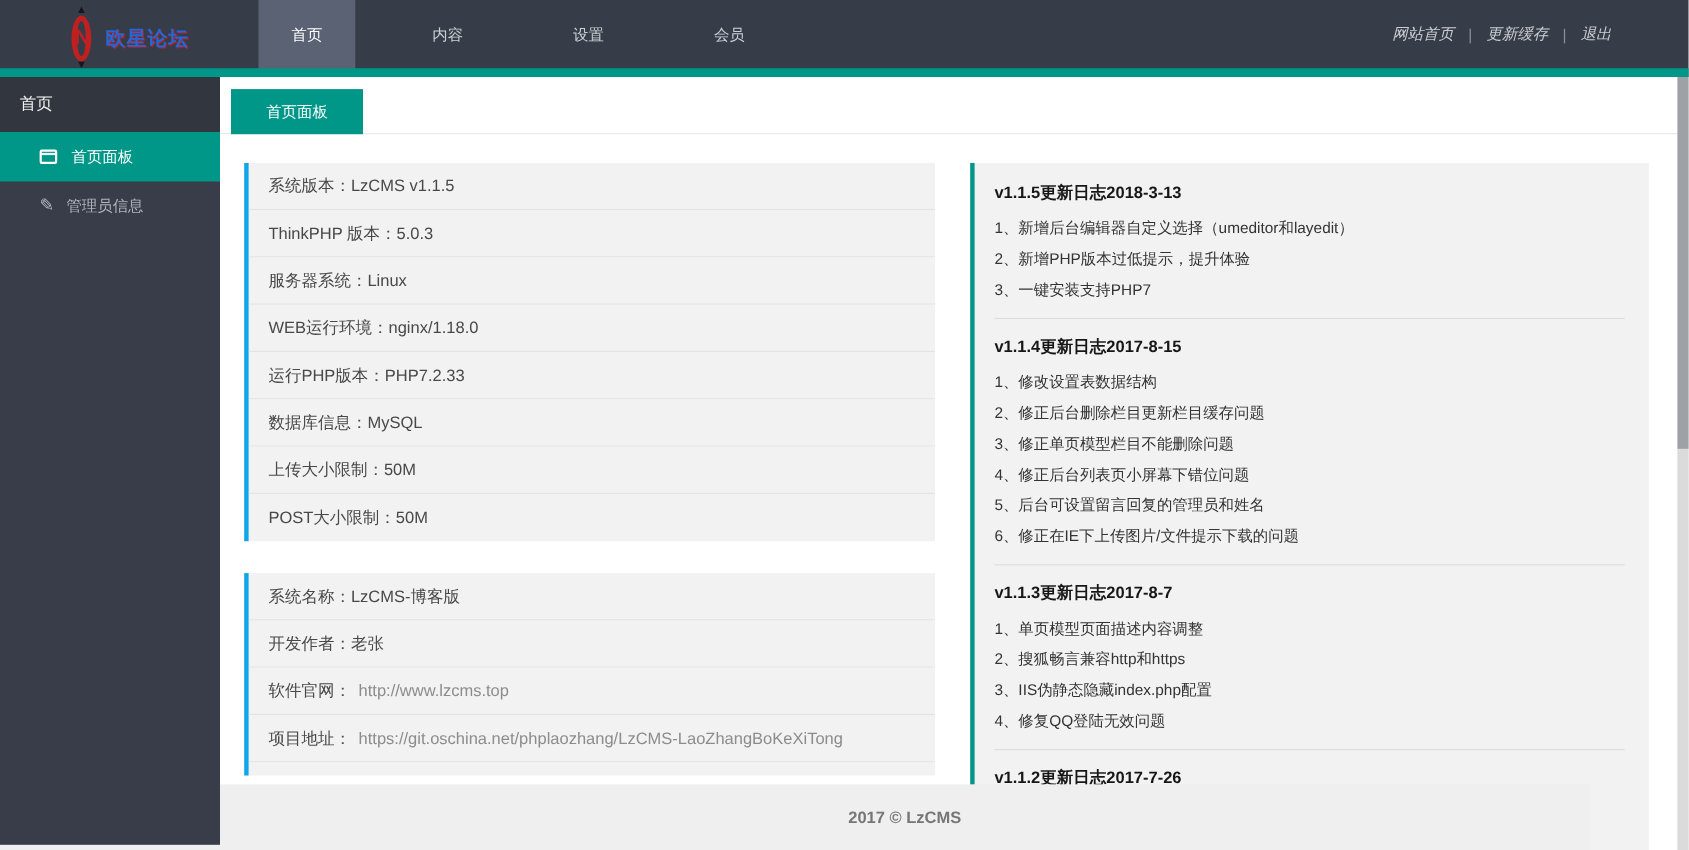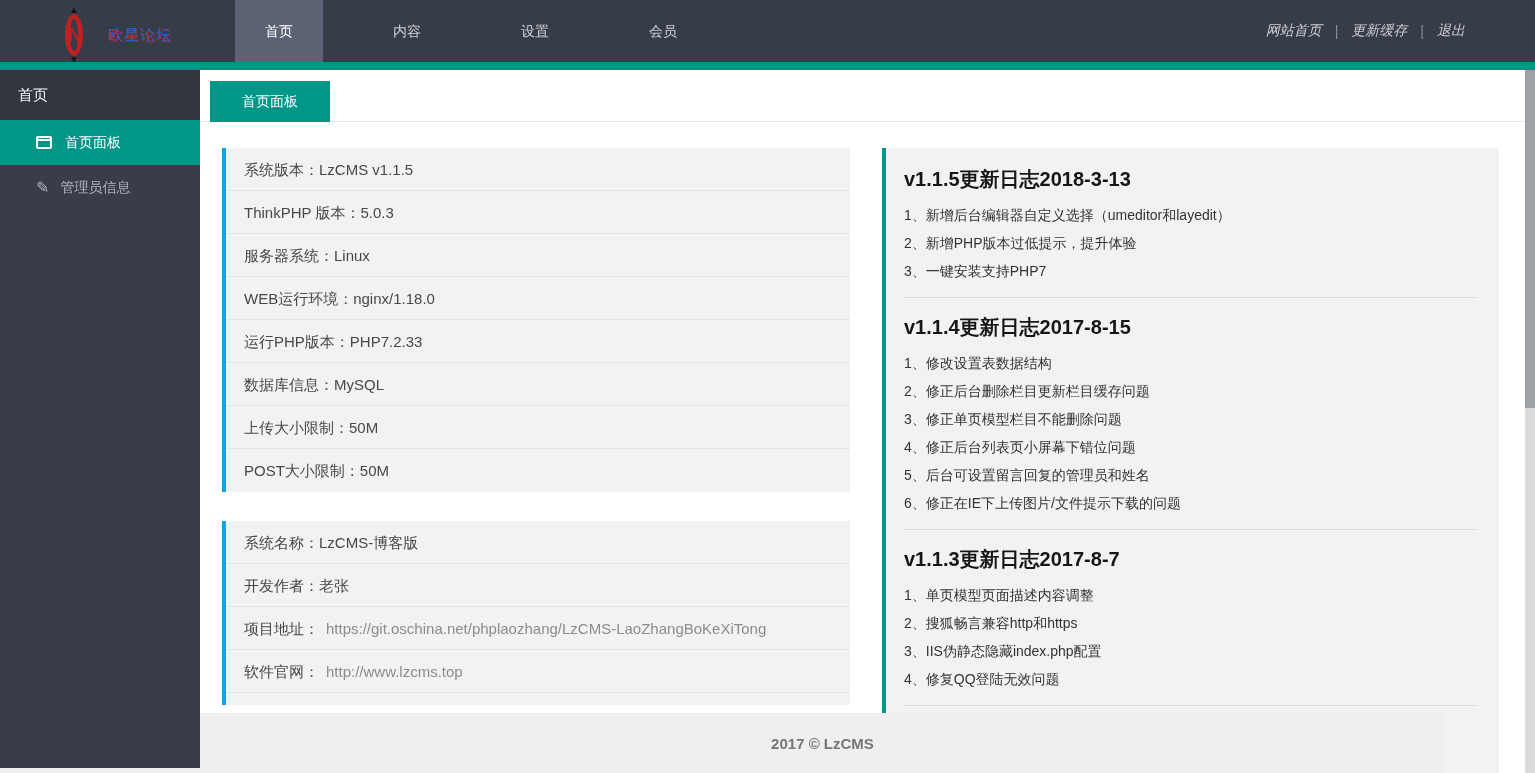--- a/index.html
+++ b/index.html
@@ -15,22 +15,22 @@
     align-items:center; cursor:pointer; }
   .emblem { position:relative; width:32px; height:58px; }
   .emblem::before { content:'▲'; position:absolute; left:9px; top:-2px;
     color:#14161c; font-size:10px; }
   .emblem::after { content:'▼'; position:absolute; left:9px; bottom:-1px;
     color:#14161c; font-size:10px; }
   .emblem-ring { position:absolute; left:5px; top:8px; width:18px; height:42px;
     border:5px solid #C02020; border-radius:50%; }
   .emblem-n { position:absolute; left:8px; top:18px; color:#C02020;
     font-weight:bold; font-size:19px; }
-  .logo-text { font-weight:normal; font-size:15px; color:#2467D6; letter-spacing:1px;
-    text-shadow:1px 1px 0 #B32020; margin-left:16px; }
+  .logo-text { font-weight:bold; font-size:18px; color:#2467D6; letter-spacing:1px;
+    text-shadow:1px 1px 0 #B32020; margin-left:4px; }
   .nav { position:absolute; left:235px; top:0; height:70px; display:flex;
     list-style:none; }
   .nav-item { width:88px; margin-right:40px; height:70px; line-height:62px;
     text-align:center; font-size:14px; color:#CDD0D5; cursor:pointer; }
   .nav-item.active { background:#5A6273; color:#FFFFFF; }
   .header-links { position:absolute; right:57px; top:0; height:62px; display:flex;
     align-items:center; font-size:14px; color:#CCCED3; }
   .hlink { margin:0 13px; cursor:pointer;font-style:italic; }
   .hsep { color:#8B909A; }
 
@@ -63,21 +63,21 @@
   .info-row { height:43px; line-height:43px; padding-left:18px; font-size:15px;
     color:#484848; position:relative; white-space:nowrap; overflow:hidden; }
   .info-row::after { content:''; position:absolute; left:0; right:0; bottom:0;
     height:1px; background:#E3E3E3; }
   #system-panel .info-row:last-of-type::after { display:none; }
   #about-panel { margin-top:29px; padding-bottom:12px; }
   .row-link { color:#8C8C8C; margin-left:7px; text-decoration:none; cursor:pointer; }
 
   .log-panel { background:#F2F2F2; border-left:4px solid #009688;
     padding:2px 22px 40px 18px; min-height:640px; }
-  .log-section h3 { font-size:20px; font-weight:bold; color:#161616;
+  .log-section h3 { font-size:15px; font-weight:bold; color:#161616;
     margin:16px 0 8px; }
   .log-section ul { list-style:none; }
   .log-section li { font-size:14px; color:#333333; line-height:28px;
     white-space:nowrap; overflow:hidden; }
   .log-section + .log-section { border-top:1px solid #DCDCDC; margin-top:12px; }
 
   
   .footer { position:absolute; left:200px; top:713px; width:1245px; height:60px;
     background:#EFEFEF; z-index:8; display:flex; align-items:center;
     justify-content:center; color:#767676; font-size:15px;font-weight:bold; }
@@ -155,25 +155,25 @@
 
           <div class="info-row">
             <span>系统名称：LzCMS-博客版</span><a class="row-link"></a>
           </div>
 
           <div class="info-row">
             <span>开发作者：老张</span><a class="row-link"></a>
           </div>
 
           <div class="info-row">
+            <span>软件官网：</span><a class="row-link">http://www.lzcms.top</a>
+          </div>
+
+          <div class="info-row">
             <span>项目地址：</span><a class="row-link">https://git.oschina.net/phplaozhang/LzCMS-LaoZhangBoKeXiTong</a>
-          </div>
-
-          <div class="info-row">
-            <span>软件官网：</span><a class="row-link">http://www.lzcms.top</a>
           </div>
         </div>
     </div>
     <div class="right-col">
       <div class="log-panel">
 
           <section class="log-section">
             <h3>v1.1.5更新日志2018-3-13</h3>
             <ul>
 

